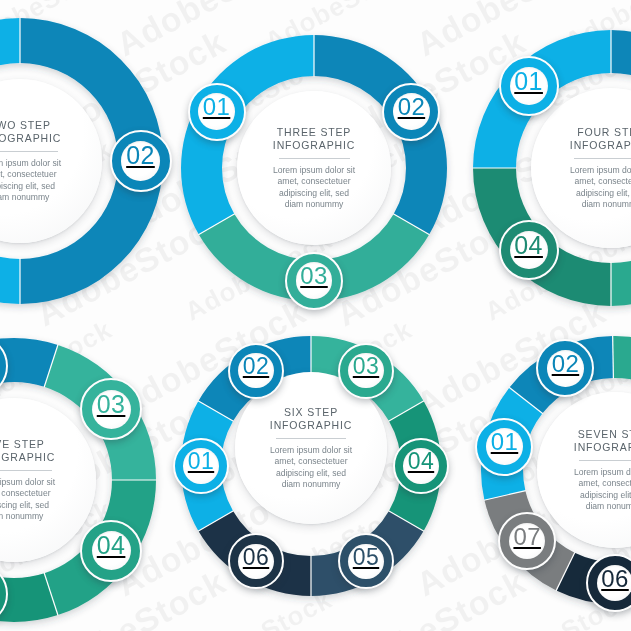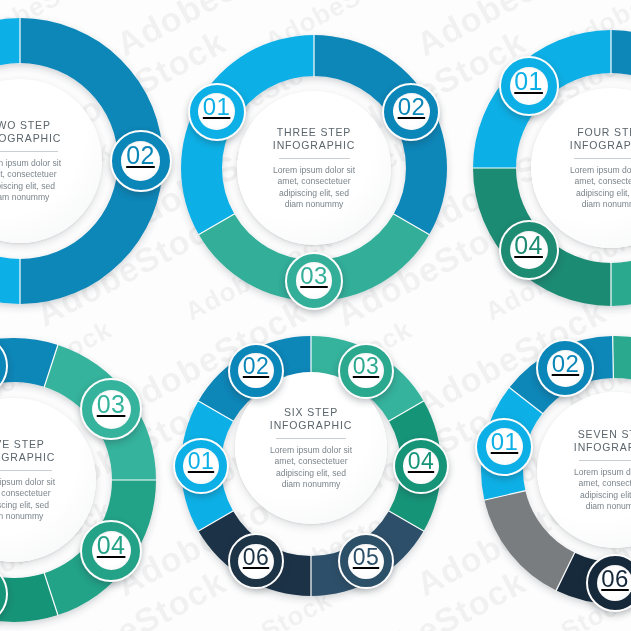--- a/index.html
+++ b/index.html
@@ -378,14 +378,19 @@
       <div class="badge" style="width: 58px; height: 58px; left: 115.464px; top: 63.4363px; background: rgb(11, 134, 184); border: 2.5px solid rgb(253, 253, 253);">
         <div class="inner" style="width: 36.54px; height: 36.54px;">
           <span class="num" style="color: rgb(11, 134, 184); font-size: 24px;">02</span>
         </div>
       </div>
       <div class="badge" style="width: 58px; height: 58px; left: 165px; top: 278px; background: rgb(22, 41, 58); border: 2.5px solid rgb(253, 253, 253);">
         <div class="inner" style="width: 36.54px; height: 36.54px;">
           <span class="num" style="color: rgb(22, 41, 58); font-size: 24px;">06</span>
         </div>
       </div>
+      <div class="badge" style="width: 58px; height: 58px; left: 77.1825px; top: 236.113px; background: rgb(122, 125, 127); border: 2.5px solid rgb(253, 253, 253);">
+        <div class="inner" style="width: 36.54px; height: 36.54px;">
+          <span class="num" style="color: rgb(122, 125, 127); font-size: 24px;">07</span>
+        </div>
+      </div>
     </div>
   </div>
 
 </body></html>

